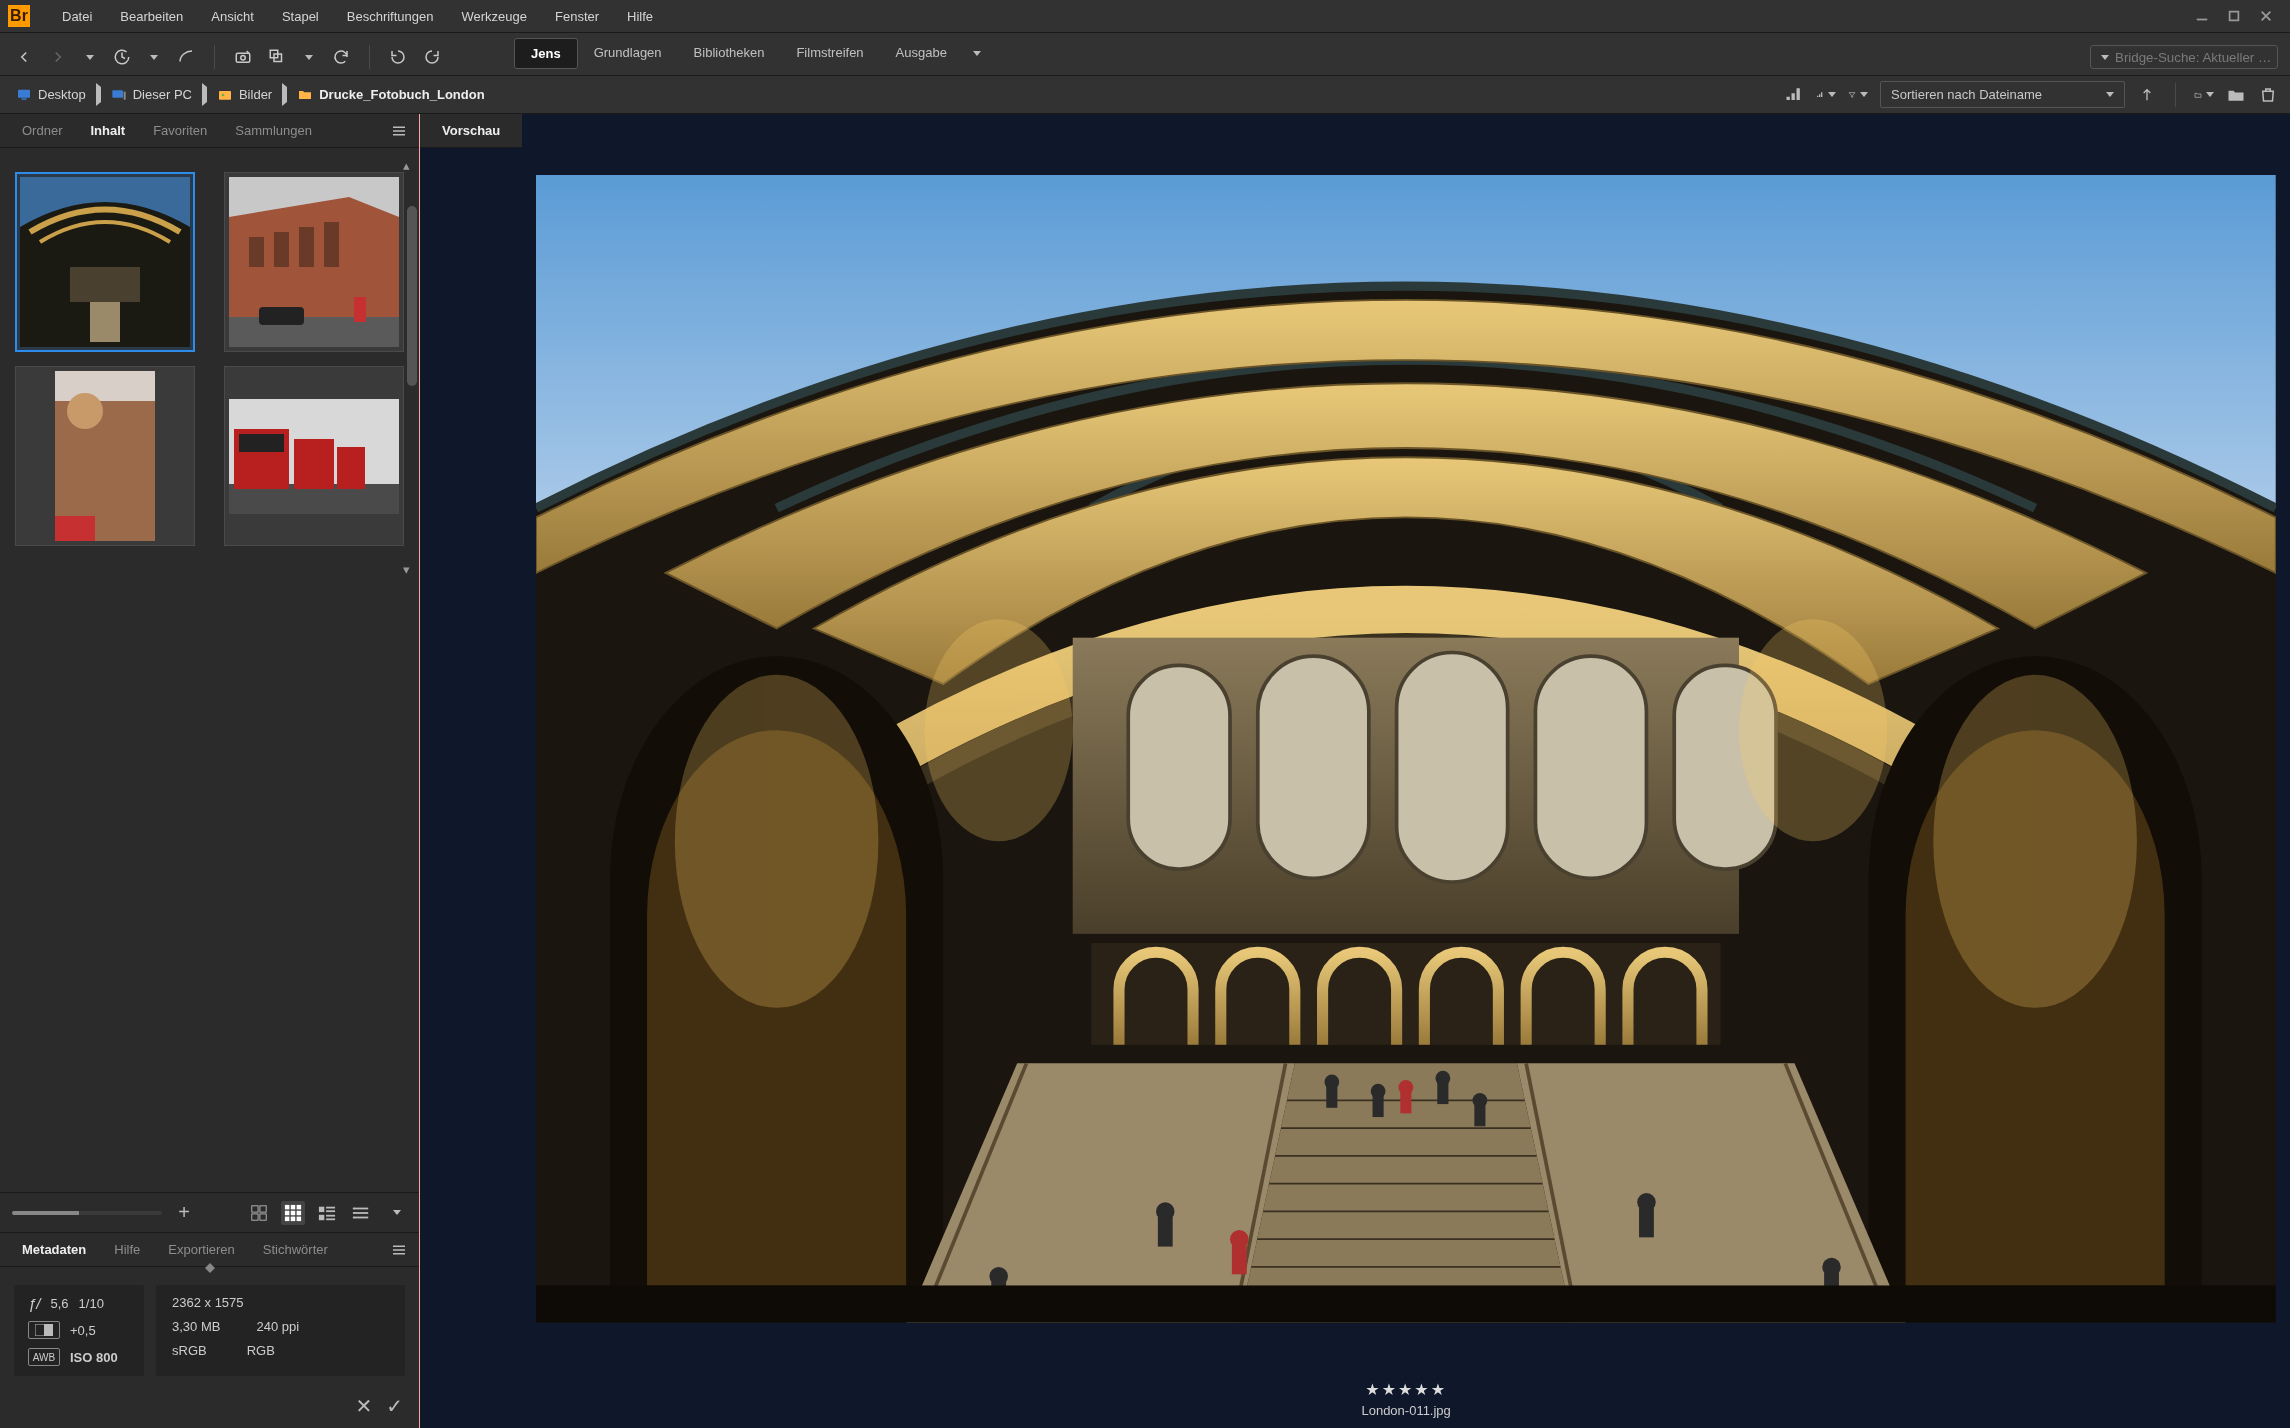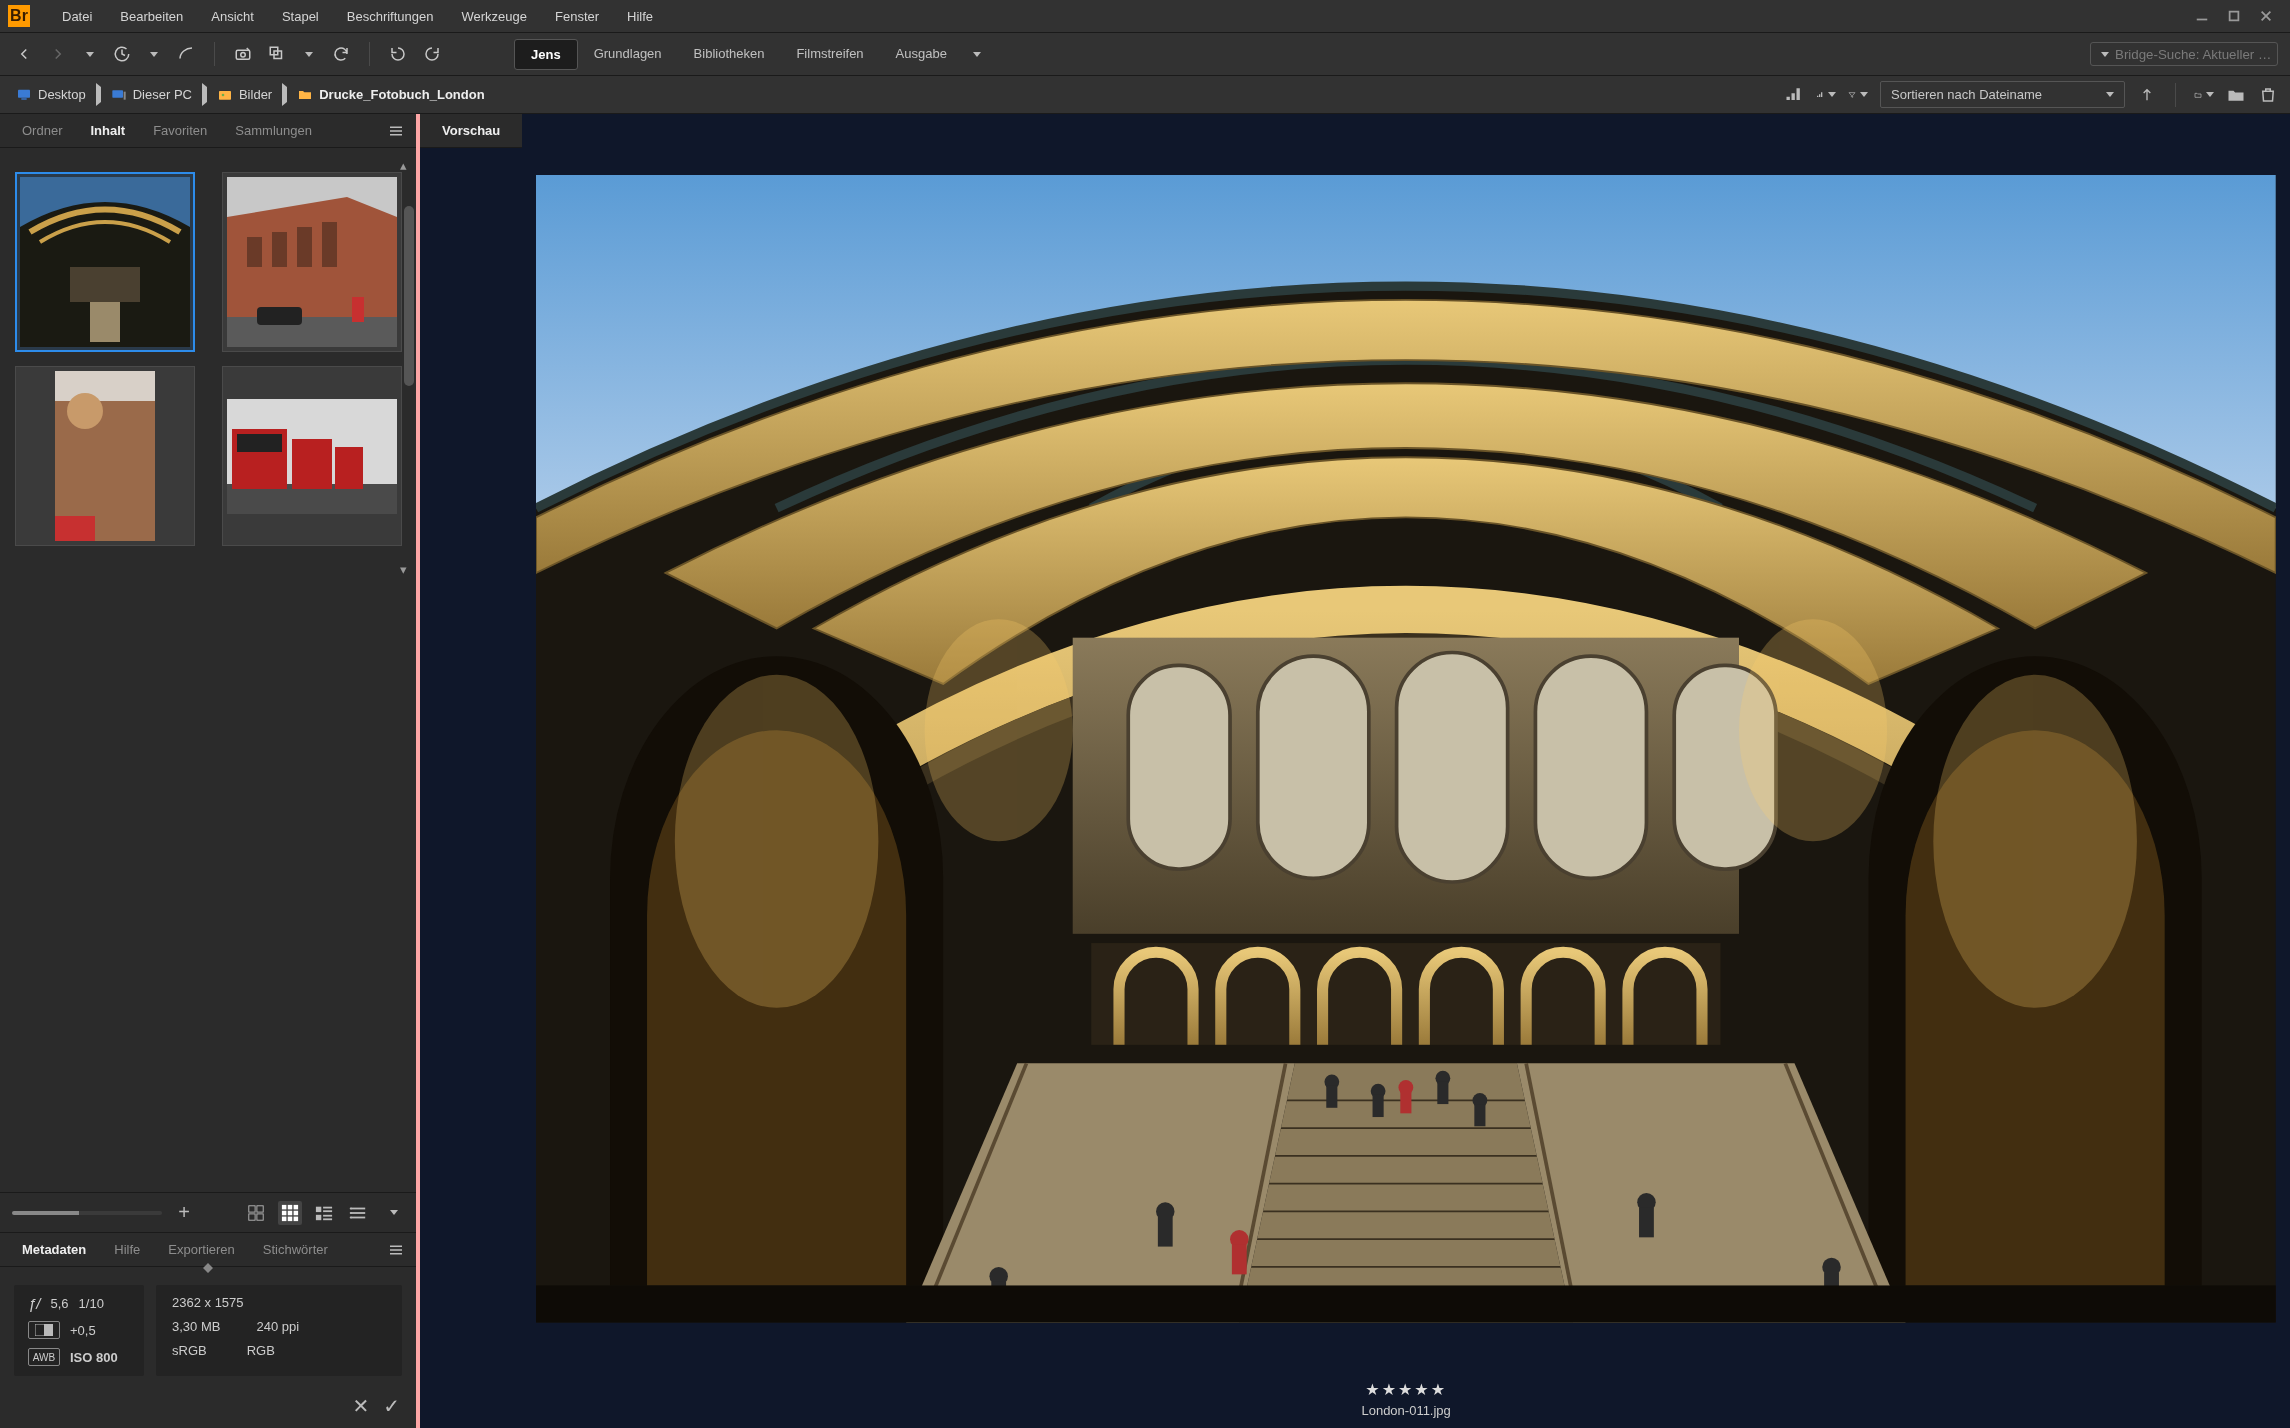--- a/index.html
+++ b/index.html
@@ -7,21 +7,21 @@
 body{background:#323232;color:#c8c8c8;font-size:13px;overflow:hidden;display:flex;flex-direction:column}
 
 
 .menubar{display:flex;align-items:center;height:32px;background:#323232;padding:0 8px}
 .br-logo{width:22px;height:22px;background:#ff9a00;color:#391d00;font-weight:700;font-size:16px;display:flex;align-items:center;justify-content:center;margin-right:18px}
 .menu-item{padding:0 14px;height:32px;display:flex;align-items:center;color:#d4d4d4;cursor:default}
 .menu-spacer{flex:1}
 .win-btn{width:32px;height:32px;display:flex;align-items:center;justify-content:center;color:#999}
 
 
-.toolbar{display:flex;align-items:center;height:44px;background:#323232;border-top:1px solid #1a1a1a;border-bottom:1px solid #1a1a1a;padding:0 12px;gap:10px}
+.toolbar{display:flex;align-items:flex-end;height:44px;background:#323232;border-top:1px solid #1a1a1a;border-bottom:1px solid #1a1a1a;padding:6px 12px;gap:10px}
 .tb-group{display:flex;align-items:center;gap:10px}
 .tb-btn{width:24px;height:24px;display:flex;align-items:center;justify-content:center;color:#c8c8c8;cursor:pointer}
 .tb-btn svg{width:18px;height:18px}
 .tb-sep{width:1px;height:24px;background:#4a4a4a;margin:0 6px}
 .tb-dropdown-chevron{margin-left:-4px}
 .workspace-tabs{display:flex;gap:0;margin-left:60px}
 .ws-tab{padding:7px 16px;color:#c0c0c0;cursor:pointer}
 .ws-tab.active{background:#1d1d1d;border:1px solid #555;border-radius:3px;font-weight:600;color:#fff}
 .ws-more{width:24px;display:flex;align-items:center;justify-content:center;color:#bbb}
 .search-wrap{margin-left:auto;display:flex;align-items:center;border:1px solid #555;border-radius:3px;padding:3px 8px;width:188px}
@@ -32,21 +32,21 @@
 .pathbar{display:flex;align-items:center;height:38px;background:#323232;padding:0 12px;border-bottom:1px solid #1a1a1a}
 .crumb{display:flex;align-items:center;gap:6px;padding:4px 4px;color:#d4d4d4;cursor:pointer}
 .crumb svg{width:16px;height:16px}
 .crumb-sep{color:#888;padding:0 6px}
 .pathbar-right{margin-left:auto;display:flex;align-items:center;gap:12px}
 .sort-select{display:flex;align-items:center;justify-content:space-between;border:1px solid #555;border-radius:2px;padding:5px 10px;width:245px;color:#c8c8c8;cursor:pointer}
 .small-icon{width:20px;height:20px;display:flex;align-items:center;justify-content:center;color:#c0c0c0;cursor:pointer}
 
 
 .main{flex:1;display:flex;min-height:0}
-.left-pane{width:420px;background:#2b2b2b;display:flex;flex-direction:column;border-right:4px solid #fca5a5;min-height:0}
+.left-pane{width:420px;background:#2b2b2b;display:flex;flex-direction:column;border-right:1px solid #fca5a5;min-height:0}
 .right-pane{flex:1;background:#0f172a;display:flex;min-height:0}
 
 
 .tabstrip{display:flex;align-items:center;height:34px;background:#2b2b2b;padding:0 8px;font-size:13px;border-bottom:1px solid #1a1a1a}
 .tab{padding:0 14px;height:34px;display:flex;align-items:center;color:#8d8d8d;cursor:pointer}
 .tab.active{color:#eee;font-weight:600}
 .tab-menu{margin-left:auto;width:24px;display:flex;align-items:center;justify-content:center;color:#bbb}
 
 
 .thumb-container{flex:1;overflow:hidden;position:relative;padding:10px 8px}

